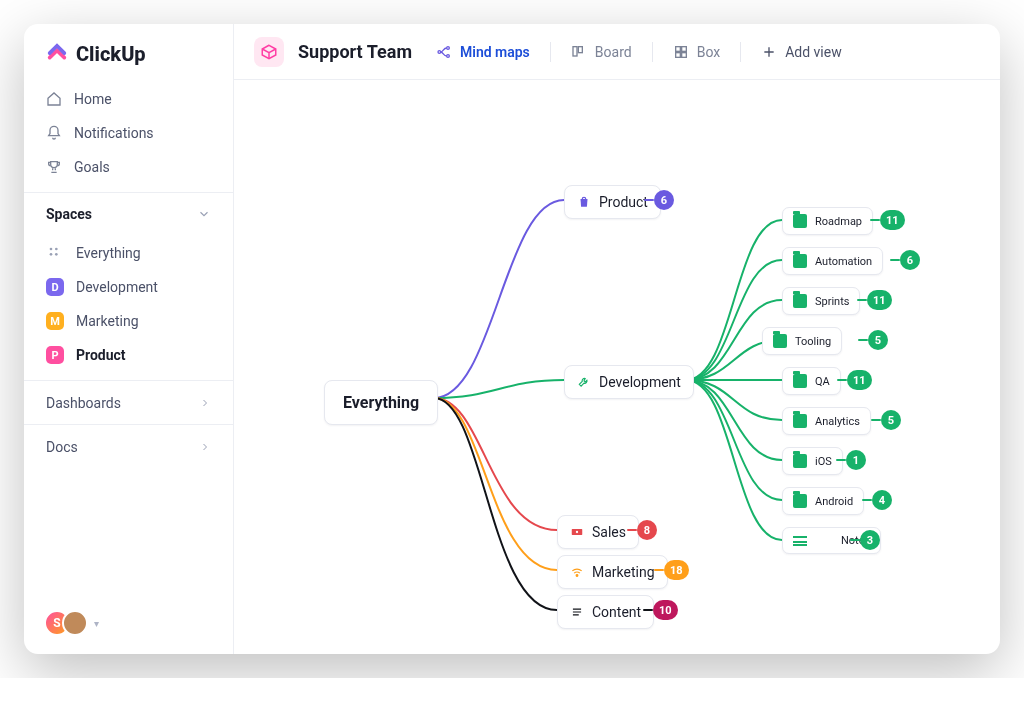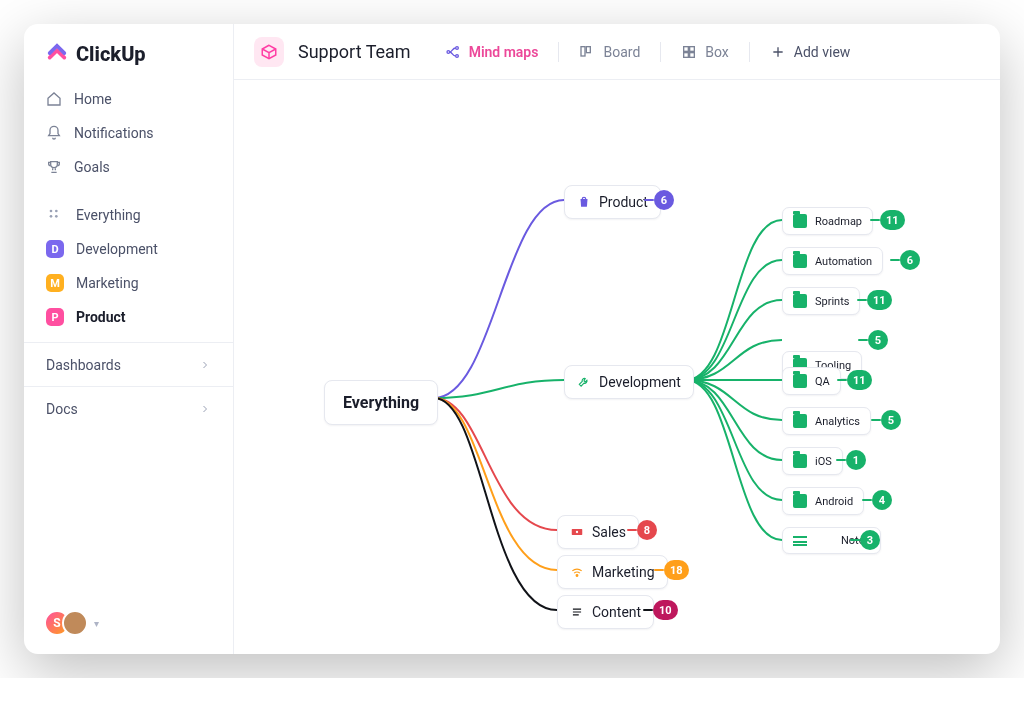--- a/index.html
+++ b/index.html
@@ -26,24 +26,24 @@
   .section-simple{ display:flex; align-items:center; justify-content:space-between; height:44px; padding:0 22px; font-size:14px; color:#4b5168; border-top:1px solid #eceef3; cursor:pointer;}
   .sidebar-footer{ margin-top:auto; padding: 0 20px 4px; display:flex; align-items:center; gap:-6px;}
   .avatar{ width:26px; height:26px; border-radius:50%; border:2px solid #fff; display:inline-flex; align-items:center; justify-content:center; font-size:12px; font-weight:700; color:#fff; }
   .avatar + .avatar{ margin-left:-8px;}
   .footer-caret{ color:#aeb4c6; font-size:10px; margin-left:6px;}
   
   .main { flex:1; display:flex; flex-direction:column; }
   .topbar{ height:56px; display:flex; align-items:center; gap:14px; padding:0 20px; border-bottom:1px solid #eceef3; }
   .team-icon{ width:30px; height:30px; border-radius:8px; background:#ffe7f2; display:flex; align-items:center; justify-content:center;}
   .team-icon svg{ width:18px; height:18px; color:#ff3ea5;}
-  .team-name{ font-weight:400; font-size:18px; color:#1b1e2b; margin-right:10px;}
+  .team-name{ font-weight:700; font-size:18px; color:#1b1e2b; margin-right:0;}
   .tabs{ display:flex; align-items:center; gap:10px; }
   .tab{ display:flex; align-items:center; gap:8px; height:32px; padding:0 10px; border-radius:6px; font-size:14px; color:#7c8396; cursor:pointer; }
-  .tab.active{ color:#ec4899; font-weight:600;}
+  .tab.active{ color:#1d4ed8; font-weight:600;}
   .tab .tico{ width:16px; height:16px; }
   .vdiv{ width:1px; height:20px; background:#e6e8ef; }
   .add-view{ color:#4b5168;}
   
   .canvas{ position:relative; flex:1; overflow:hidden; }
   .edges{ position:absolute; inset:0; }
   .node{ position:absolute; display:flex; align-items:center; gap:8px; background:#fff; border:1px solid #e6e8ef; border-radius:8px; box-shadow:0 1px 2px rgba(30,36,60,.06); padding:8px 12px; font-size:14px; color:#1b1e2b; cursor:pointer;}
   .node.root{ font-weight:700; font-size:16px; padding:12px 18px;}
   .node .nicon{ width:14px; height:14px; flex:0 0 14px;}
   .node.small{ font-size:11px; padding:6px 10px; border-radius:7px;}
@@ -85,20 +85,26 @@
       <div class="nav-item">
         <svg viewBox="0 0 24 24" fill="none" stroke="currentColor" stroke-width="2">
             <path d="M7 4h10v4a5 5 0 0 1-10 0Z"></path>
             <path d="M7 5H4v2a3 3 0 0 0 3 3M17 5h3v2a3 3 0 0 1-3 3"></path>
             <path d="M10 14v3M14 14v3M8 20h8"></path>
           </svg>
         <span>Goals</span>
       </div>
     </div>
 
+    <div class="section-head">
+      <span>Spaces</span>
+      <svg class="chev" width="14" height="14" viewBox="0 0 24 24" fill="none" stroke="currentColor" stroke-width="2">
+          <path d="M6 9l6 6 6-6"></path>
+        </svg>
+    </div>
     <div class="navlist">
       <div class="space-item">
         <span class="sq dots">
           <svg width="16" height="16" viewBox="0 0 24 24" fill="currentColor">
               <circle cx="6" cy="6" r="2"></circle>
               <circle cx="14" cy="6" r="2"></circle>
               <circle cx="6" cy="14" r="2"></circle>
               <circle cx="14" cy="14" r="2"></circle>
             </svg>
         </span>
@@ -271,21 +277,21 @@
       <span class="dash" style="left:656px; top:179px; width:10px; background:#17b26a"></span>
       <span class="badge" style="left:666px; top:170px; background:#17b26a">6</span>
 
       <div class="node small" style="left:548px; top:207px;">
           <span class="nfolder"></span>
           <span>Sprints</span>
         </div>
       <span class="dash" style="left:623px; top:219px; width:10px; background:#17b26a"></span>
       <span class="badge" style="left:633px; top:210px; background:#17b26a">11</span>
 
-      <div class="node small" style="left:548px; top:247px;margin-top:24px;">
+      <div class="node small" style="left:528px; top:247px;">
           <span class="nfolder"></span>
           <span>Tooling</span>
         </div>
       <span class="dash" style="left:624px; top:259px; width:10px; background:#17b26a"></span>
       <span class="badge" style="left:634px; top:250px; background:#17b26a">5</span>
 
       <div class="node small" style="left:548px; top:287px;">
           <span class="nfolder"></span>
           <span>QA</span>
         </div>

